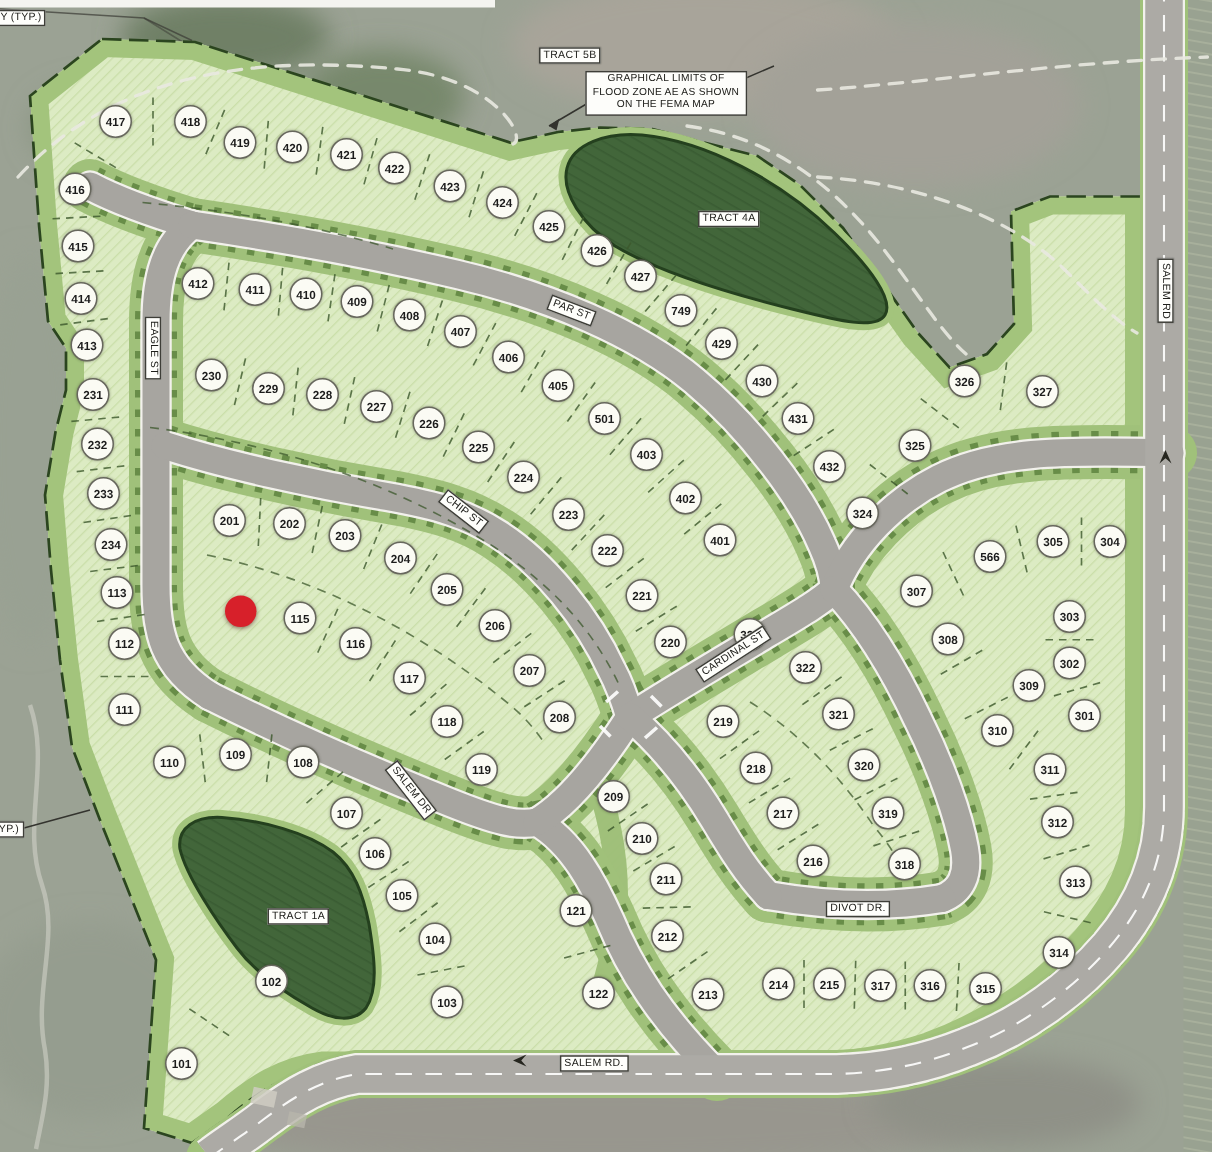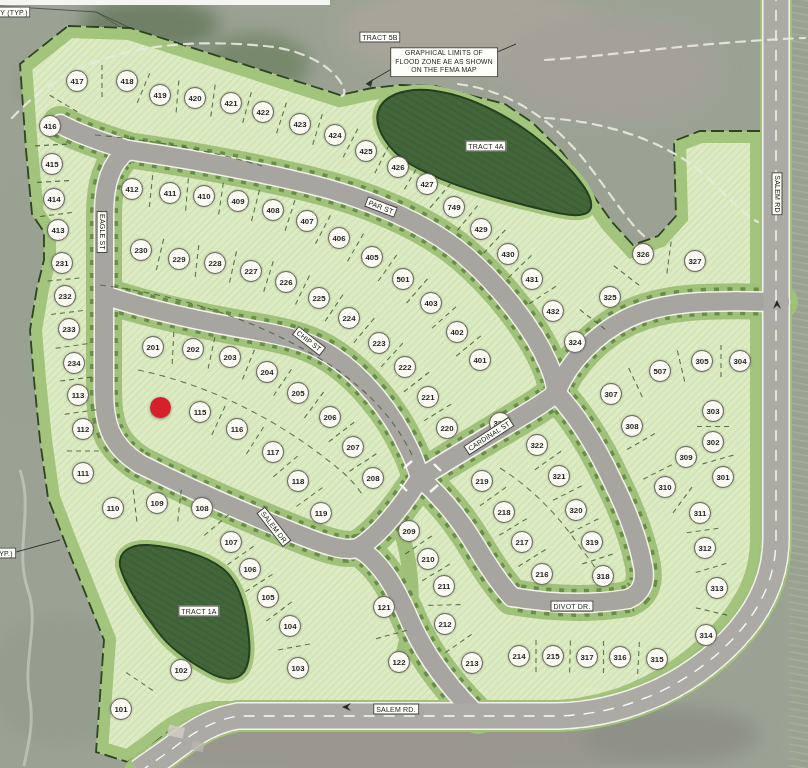--- a/index.html
+++ b/index.html
@@ -276,21 +276,21 @@
 
   <rect x="168" y="726" width="16" height="11" fill="#cfccc2" transform="rotate(12 176 731)" opacity=".85"></rect>
   <rect x="192" y="742" width="12" height="9" fill="#b8b5ab" transform="rotate(12 198 746)" opacity=".8"></rect>
 
   <path d="M342,707 l9,-4 l-3.5,4 l3.5,4 z" fill="#26261f"></path>
   <path d="M777,300 l-4,9 l4,-3.5 l4,3.5 z" fill="#26261f"></path>
 </svg>
 
 <div id="lots-layer" class="layer">
       <div class="lot" style="left: 121px; top: 709px;">101</div>
-      <div class="lot" style="left: 158px; top: 670px; margin-left: 12px;">102</div>
+      <div class="lot" style="left: 158px; top: 654px; margin-left: 12px;">102</div>
       <div class="lot" style="left: 298px; top: 668px;">103</div>
       <div class="lot" style="left: 290px; top: 626px;">104</div>
       <div class="lot" style="left: 268px; top: 597px;">105</div>
       <div class="lot" style="left: 250px; top: 569px;">106</div>
       <div class="lot" style="left: 231px; top: 542px;">107</div>
       <div class="lot" style="left: 202px; top: 508px;">108</div>
       <div class="lot" style="left: 157px; top: 503px;">109</div>
       <div class="lot" style="left: 113px; top: 508px;">110</div>
       <div class="lot" style="left: 83px; top: 473px;">111</div>
       <div class="lot" style="left: 83px; top: 429px;">112</div>
@@ -334,21 +334,21 @@
       <div class="lot" style="left: 141px; top: 250px;">230</div>
       <div class="lot" style="left: 62px; top: 263px;">231</div>
       <div class="lot" style="left: 65px; top: 296px;">232</div>
       <div class="lot" style="left: 69px; top: 329px;">233</div>
       <div class="lot" style="left: 74px; top: 363px;">234</div>
       <div class="lot" style="left: 723px; top: 477px;">301</div>
       <div class="lot" style="left: 713px; top: 442px;">302</div>
       <div class="lot" style="left: 713px; top: 411px;">303</div>
       <div class="lot" style="left: 740px; top: 361px;">304</div>
       <div class="lot" style="left: 702px; top: 361px;">305</div>
-      <div class="lot" style="left: 660px; top: 371px;">507</div>
+      <div class="lot" style="left: 660px; top: 371px;">566</div>
       <div class="lot" style="left: 611px; top: 394px;">307</div>
       <div class="lot" style="left: 632px; top: 426px;">308</div>
       <div class="lot" style="left: 686px; top: 457px;">309</div>
       <div class="lot" style="left: 665px; top: 487px;">310</div>
       <div class="lot" style="left: 700px; top: 513px;">311</div>
       <div class="lot" style="left: 705px; top: 548px;">312</div>
       <div class="lot" style="left: 717px; top: 588px;">313</div>
       <div class="lot" style="left: 706px; top: 635px;">314</div>
       <div class="lot" style="left: 657px; top: 659px;">315</div>
       <div class="lot" style="left: 620px; top: 657px;">316</div>

